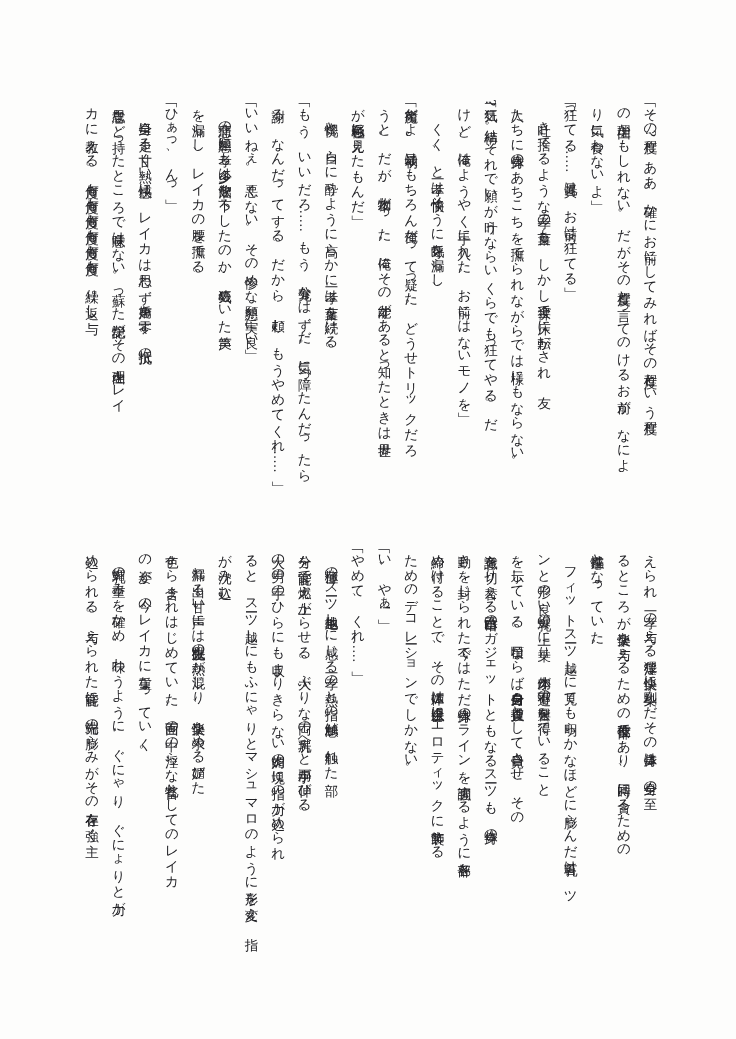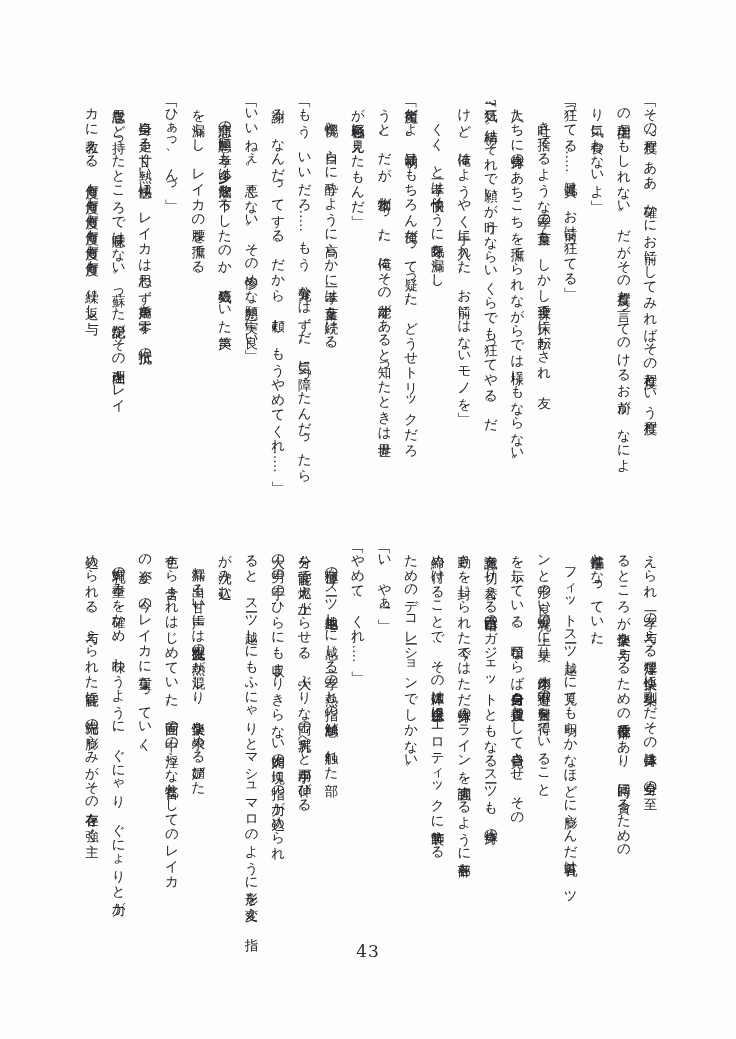--- a/index.html
+++ b/index.html
@@ -100,14 +100,13 @@
       <p class="tcol">分を官能で燃え上がらせる。大ぶりな両の乳房へと両手が伸びる。</p>
       <p class="tcol">大の男の手のひらにも収まりきらない媚肉の塊に指の力が込められ</p>
       <p class="tcol">ると、スーツ越しにもふにゃりとマシュマロのように形を変え、指</p>
       <p class="tcol">が沈み込む。</p>
       <p class="tcol">　漏れ出る甘い声には先程以上の熱が混じり、快楽を求める媚びた</p>
       <p class="tcol">色すら含まれはじめていた。画面の中の淫らな牝畜としてのレイカ</p>
       <p class="tcol">の姿が、今のレイカに重なっていく。</p>
       <p class="tcol">　媚乳の重みを確かめ、味わうように、ぐにゃり、ぐにょりと力が</p>
       <p class="tcol">込められる。与えられた官能に、先端の膨らみがその存在を強く主</p>
     </div>
-  <div class="page-number">43</div>
 </div>
 
 </body></html>

